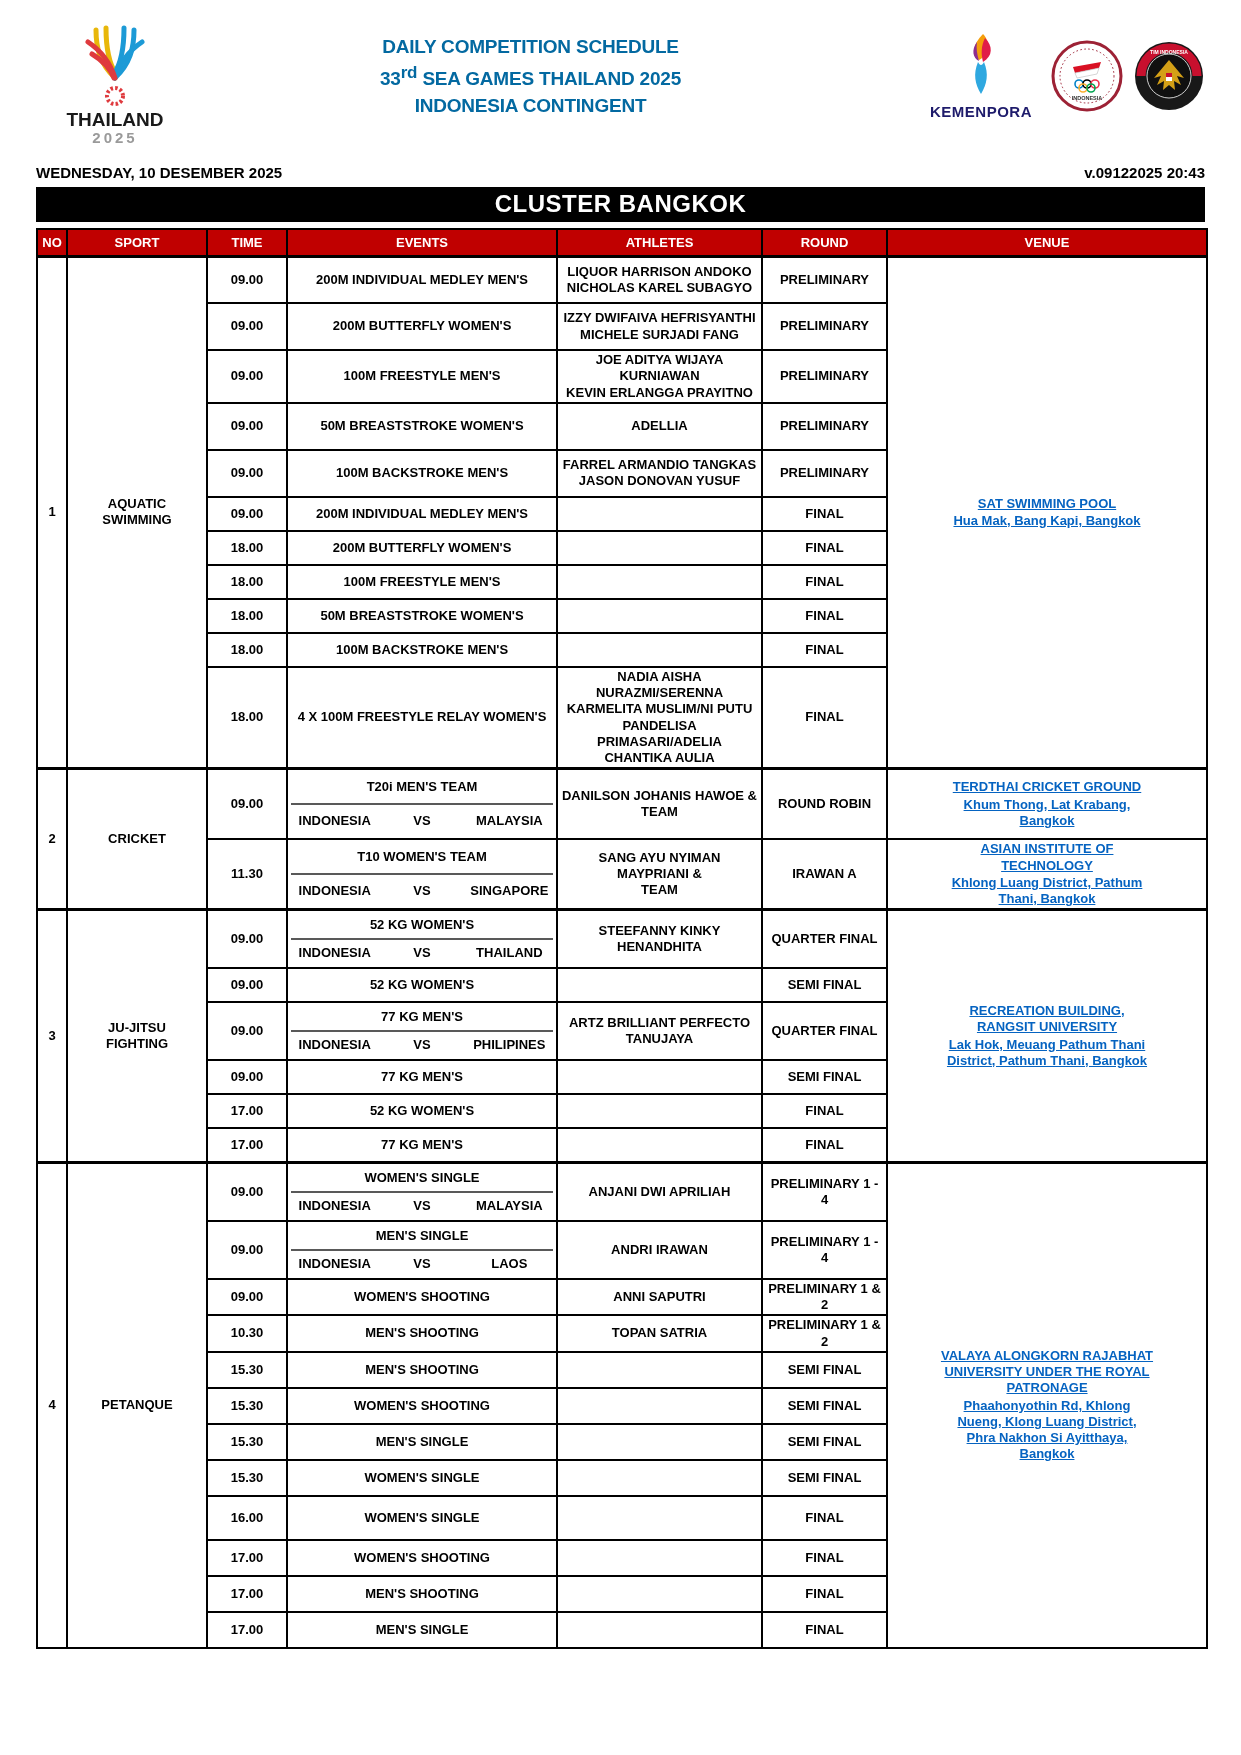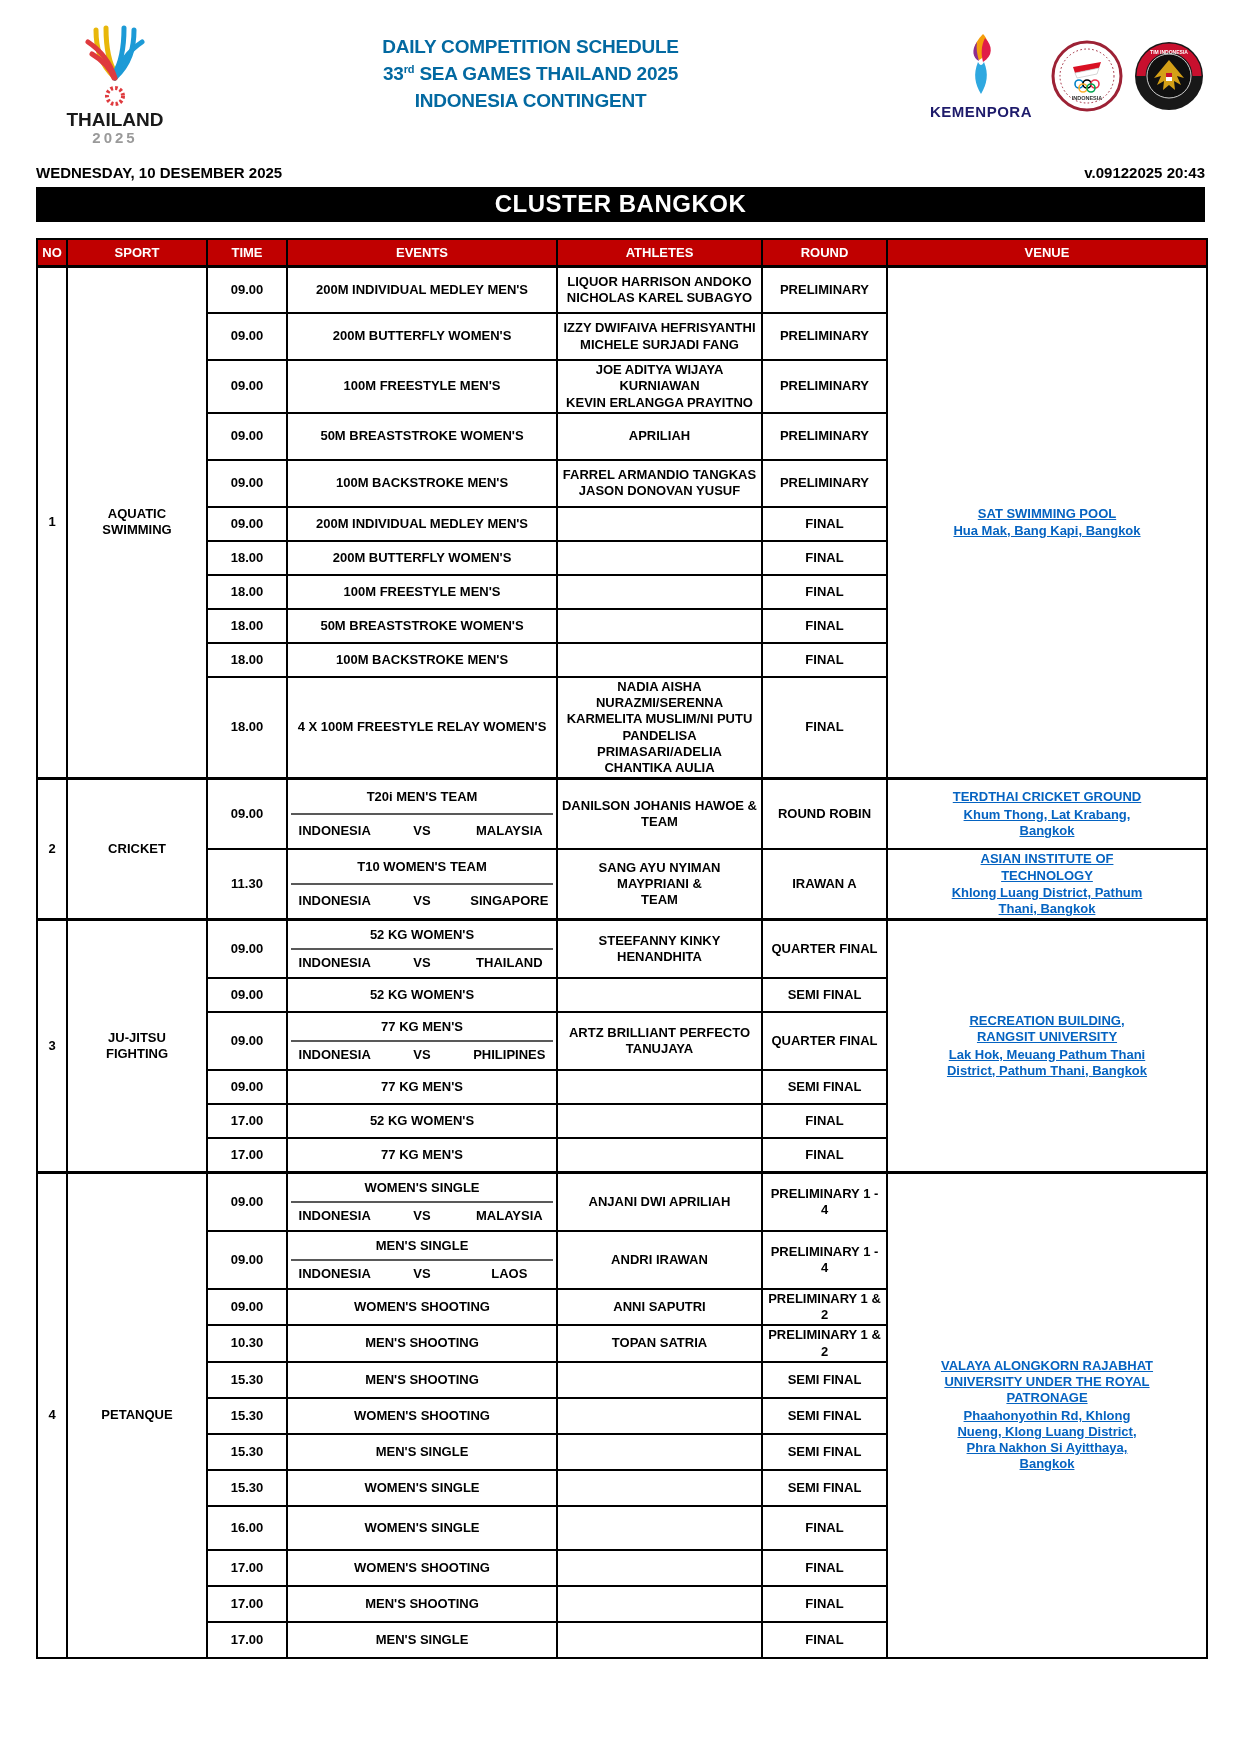--- a/index.html
+++ b/index.html
@@ -5,24 +5,24 @@
   * { box-sizing: border-box; margin: 0; padding: 0; }
   body {
     width: 1241px; height: 1755px; background: #fff; color: #000;
     font-family: "Liberation Sans", sans-serif; overflow: hidden;
   }
   .page { padding: 20px 36px 0 36px; width: 1241px; }
   .top { display: flex; align-items: flex-start; }
   .logo-left { width: 150px; padding-left: 20px; }
   .logo-right { width: 330px; display: flex; align-items: center; justify-content: flex-end; gap: 10px; padding-top: 8px; }
   .titles { flex: 1; text-align: center; font-weight: bold; font-size: 19px; line-height: 1.42; padding-top: 14px; letter-spacing: -0.2px; color: #0369a1; }
-  .titles sup { font-size: 11px; text-align: center; }
+  .titles sup { font-size: 17px; text-align: center; }
   .meta-row { display: flex; justify-content: space-between; font-weight: bold; font-size: 15px; margin-top: 12px; }
   .cluster-bar { background: #000; color: #fff; text-align: center; font-weight: bold; font-size: 24px; padding: 3px 0 4px 0; margin-top: 6px; letter-spacing: 0.5px; }
-  table.sched { border-collapse: collapse; table-layout: fixed; width: 1170px; margin-top: 16px; }
+  table.sched { border-collapse: collapse; table-layout: fixed; width: 1170px; margin-top: 6px; }
   table.sched th {
     background: #C00000; color: #fff; border: 2px solid #000;
     font-size: 13px; height: 27px; font-weight: bold;
   }
   table.sched td {
     border: 2px solid #000; text-align: center; vertical-align: middle;
     font-weight: bold; font-size: 13px; padding: 1px 3px; white-space: pre-line;
     line-height: 1.25;
   }
   tr.sec-top td { border-top: 3px solid #000; }
@@ -147,21 +147,21 @@
         <tr style="height: 47px;">
           <td class="c-time">09.00</td>
           <td class="c-event">100M FREESTYLE MEN'S</td>
           <td class="c-ath">JOE ADITYA WIJAYA KURNIAWAN
 KEVIN ERLANGGA PRAYITNO</td>
           <td class="c-round">PRELIMINARY</td>
         </tr>
         <tr style="height: 47px;">
           <td class="c-time">09.00</td>
           <td class="c-event">50M BREASTSTROKE WOMEN'S</td>
-          <td class="c-ath">APRILIAH</td>
+          <td class="c-ath">ADELLIA</td>
           <td class="c-round">PRELIMINARY</td>
         </tr>
         <tr style="height: 47px;">
           <td class="c-time">09.00</td>
           <td class="c-event">100M BACKSTROKE MEN'S</td>
           <td class="c-ath">FARREL ARMANDIO TANGKAS
 JASON DONOVAN YUSUF</td>
           <td class="c-round">PRELIMINARY</td>
         </tr>
         <tr style="height: 34px;">

